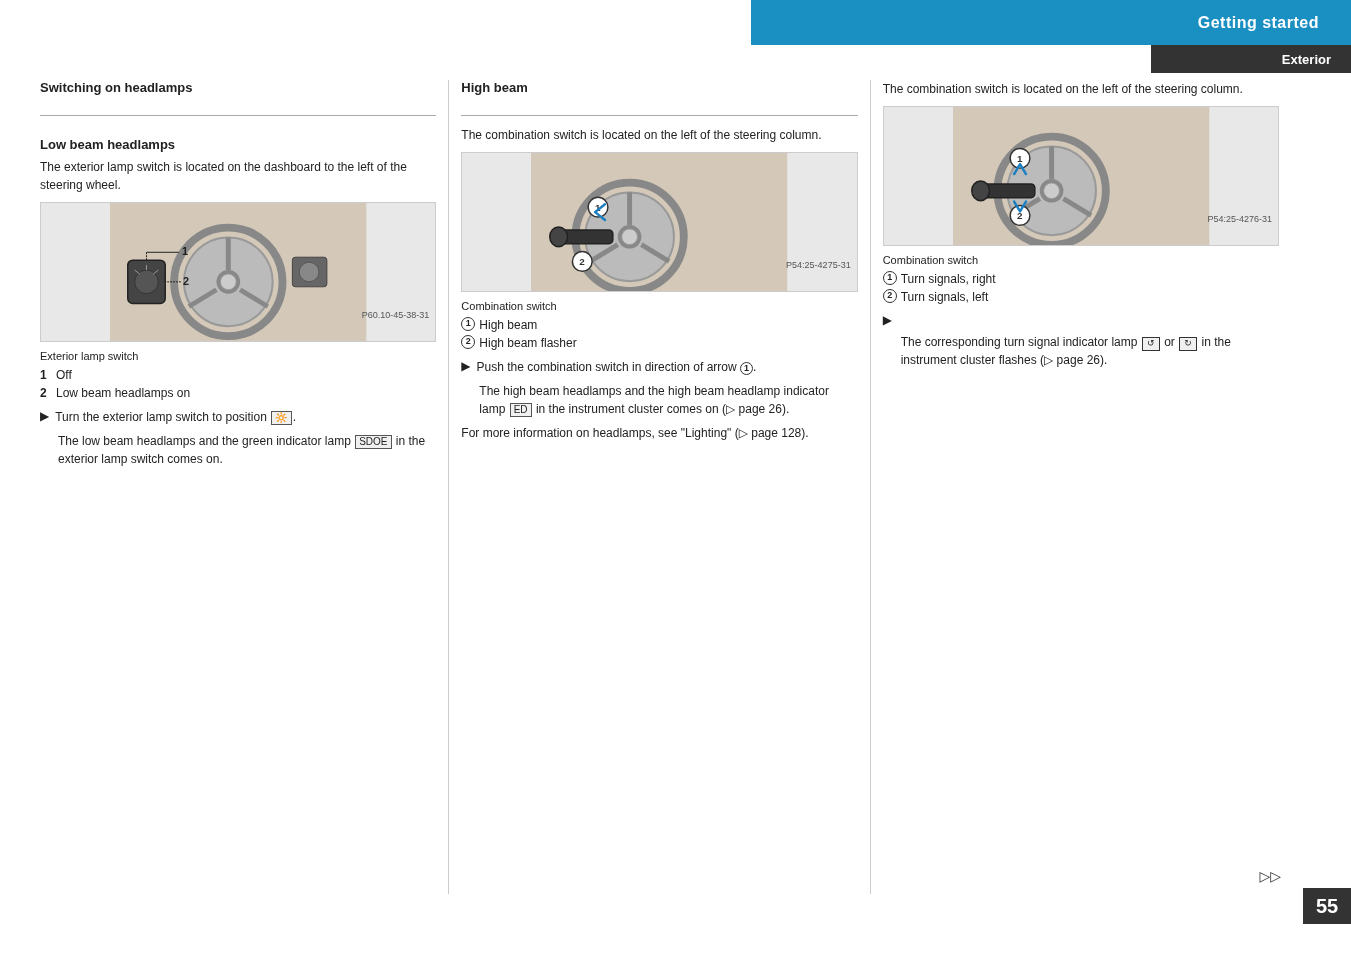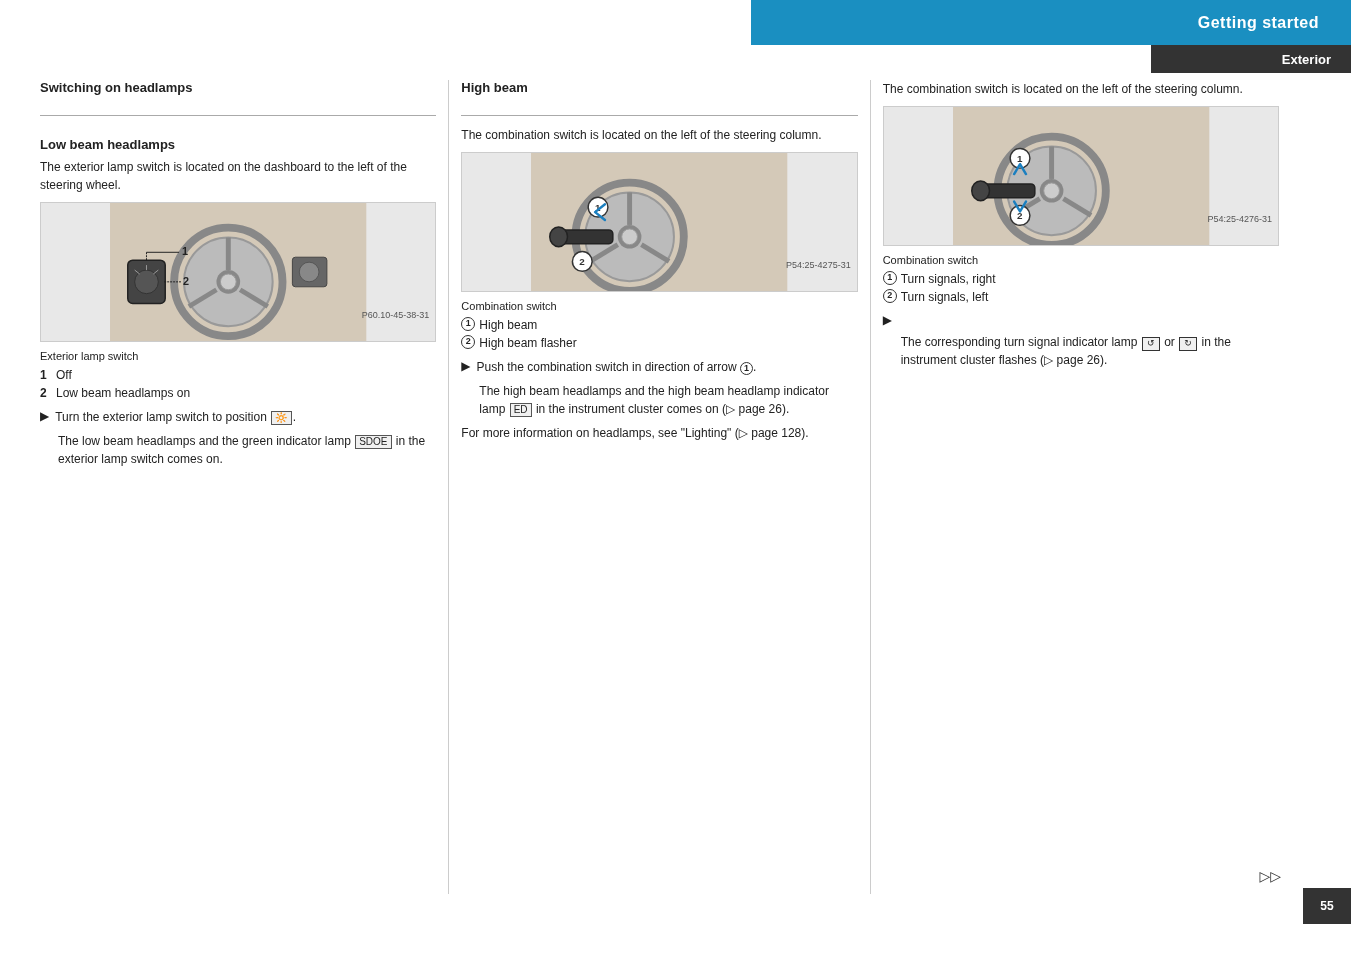--- a/index.html
+++ b/index.html
@@ -55,21 +55,21 @@
 
     
     .page-badge {
       position: absolute;
       bottom: 30px;
       right: 0;
       width: 48px;
       height: 36px;
       background: #333;
       color: #fff;
-      font-size: 12px;
+      font-size: 20px;
       font-weight: bold;
       display: flex;
       align-items: center;
       justify-content: center;
     }
 
     
     .content {
       position: absolute;
       top: 80px;

